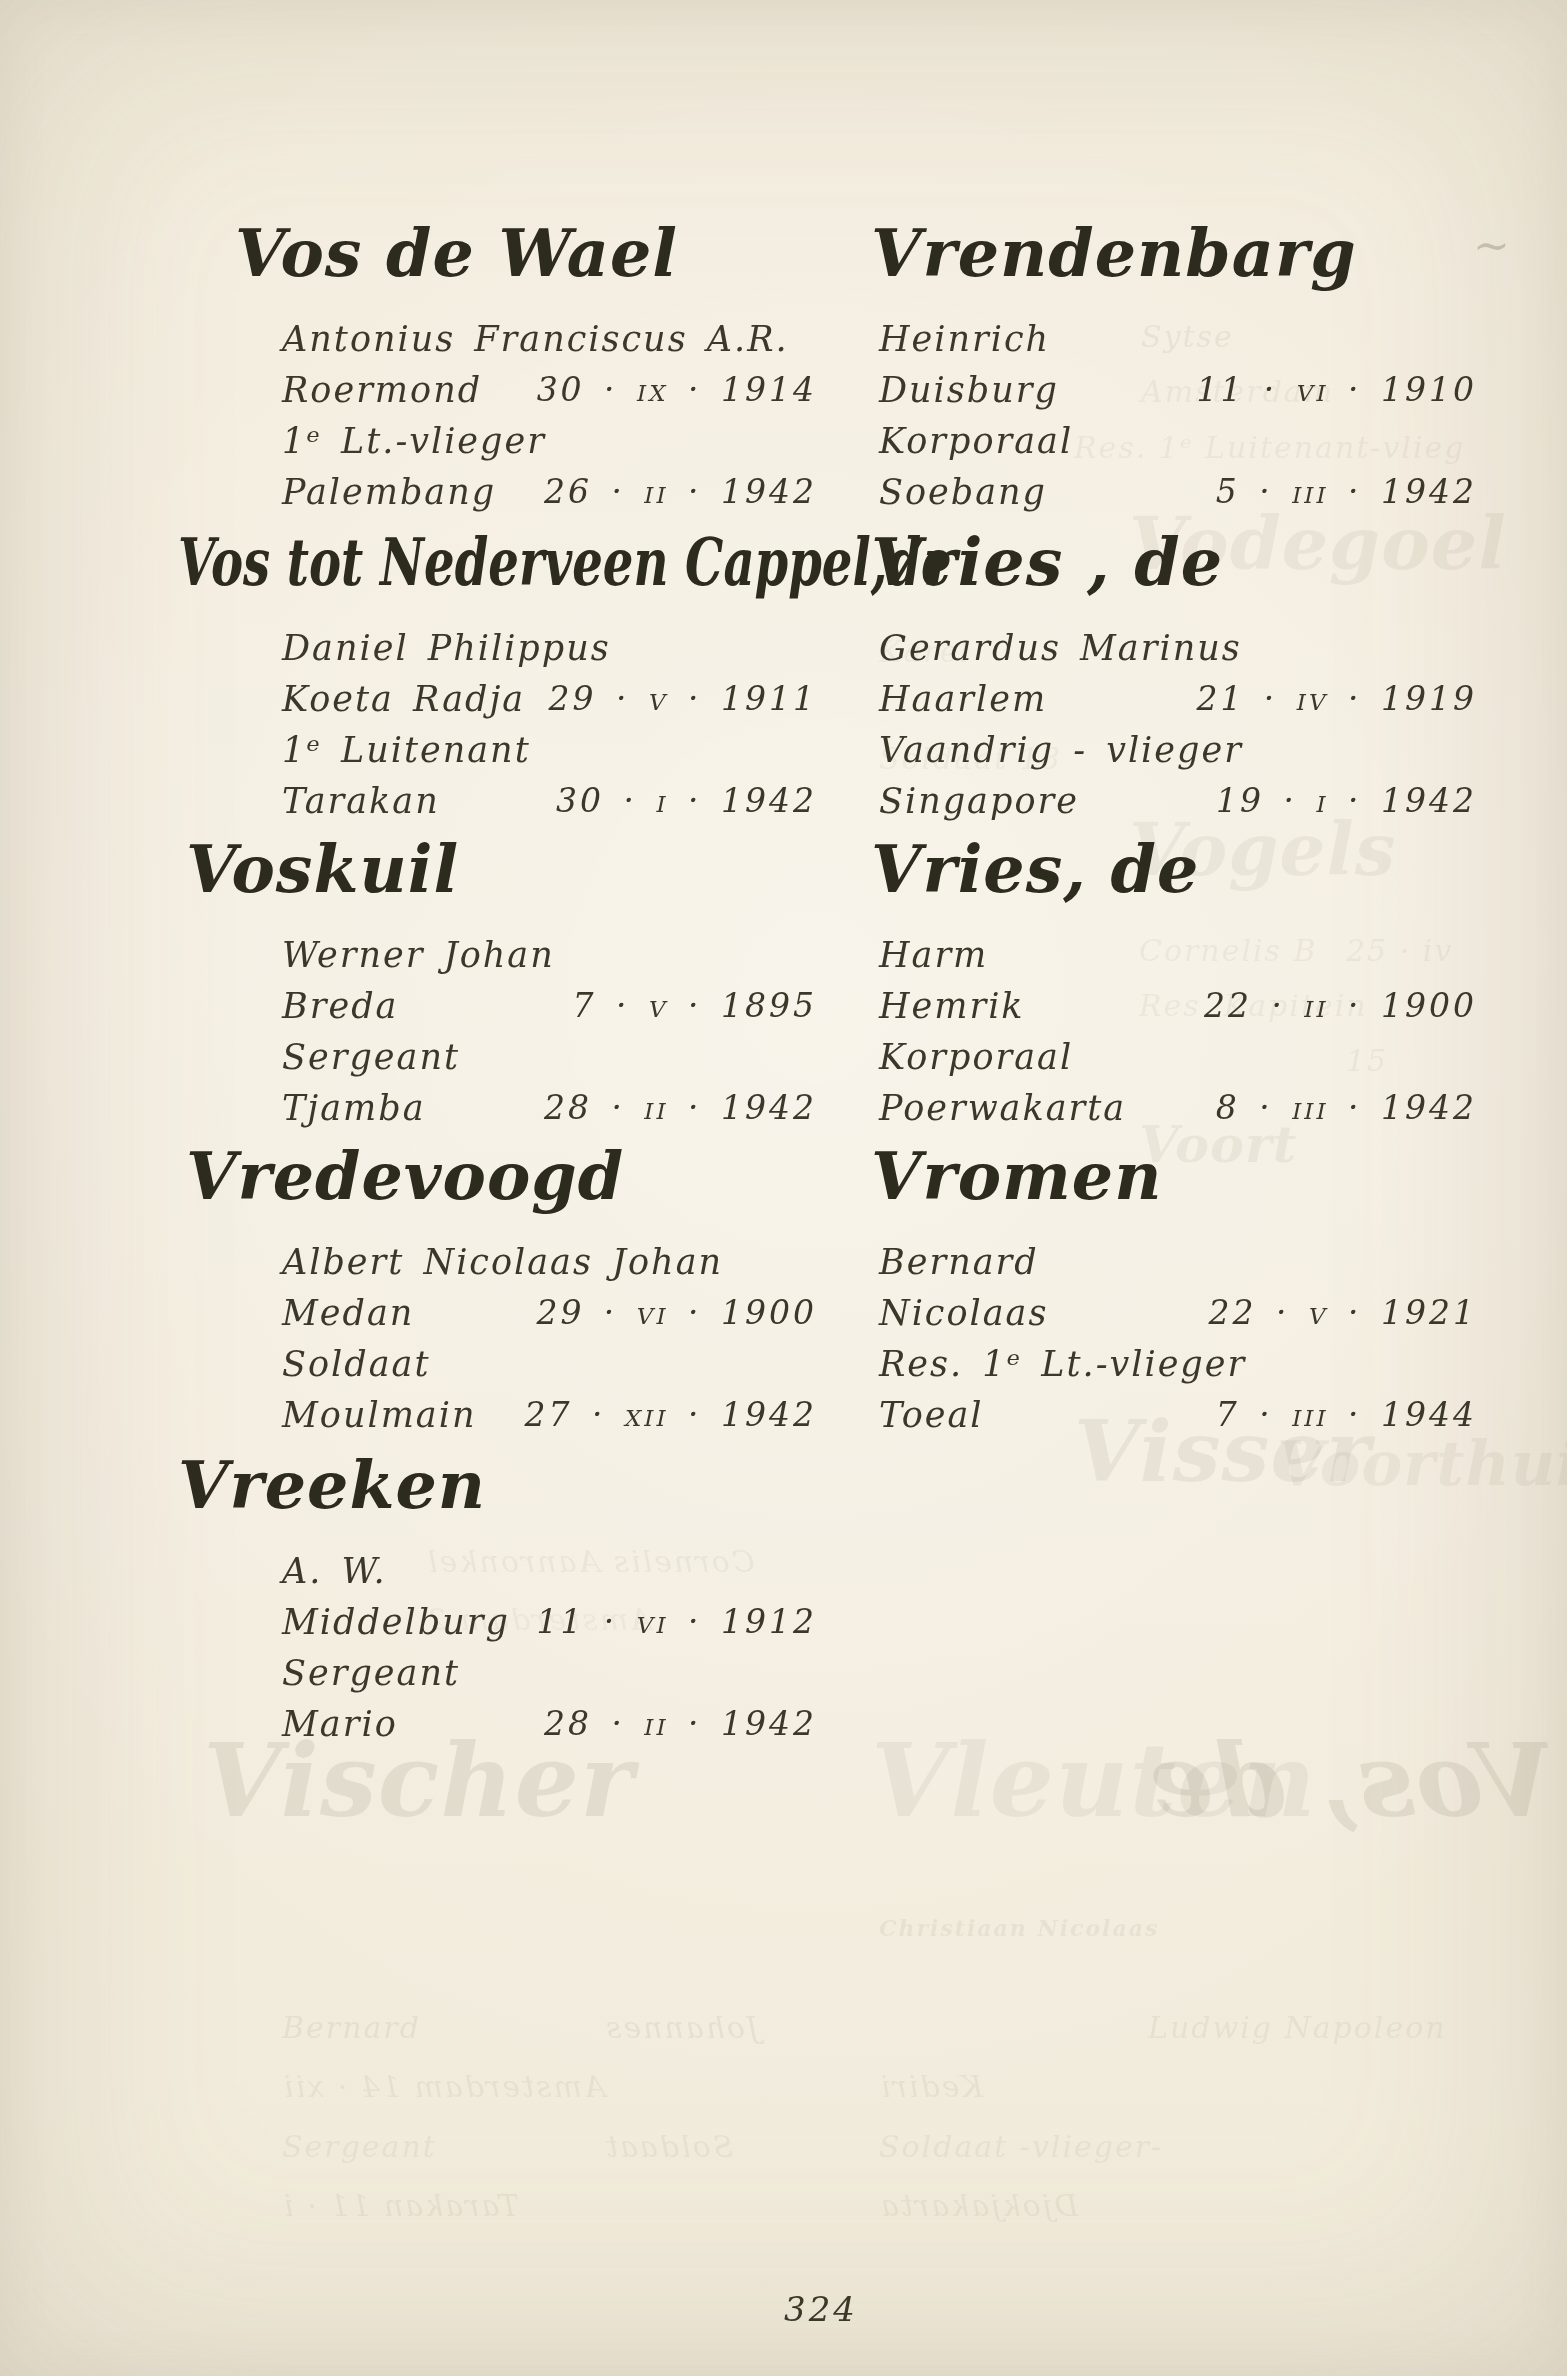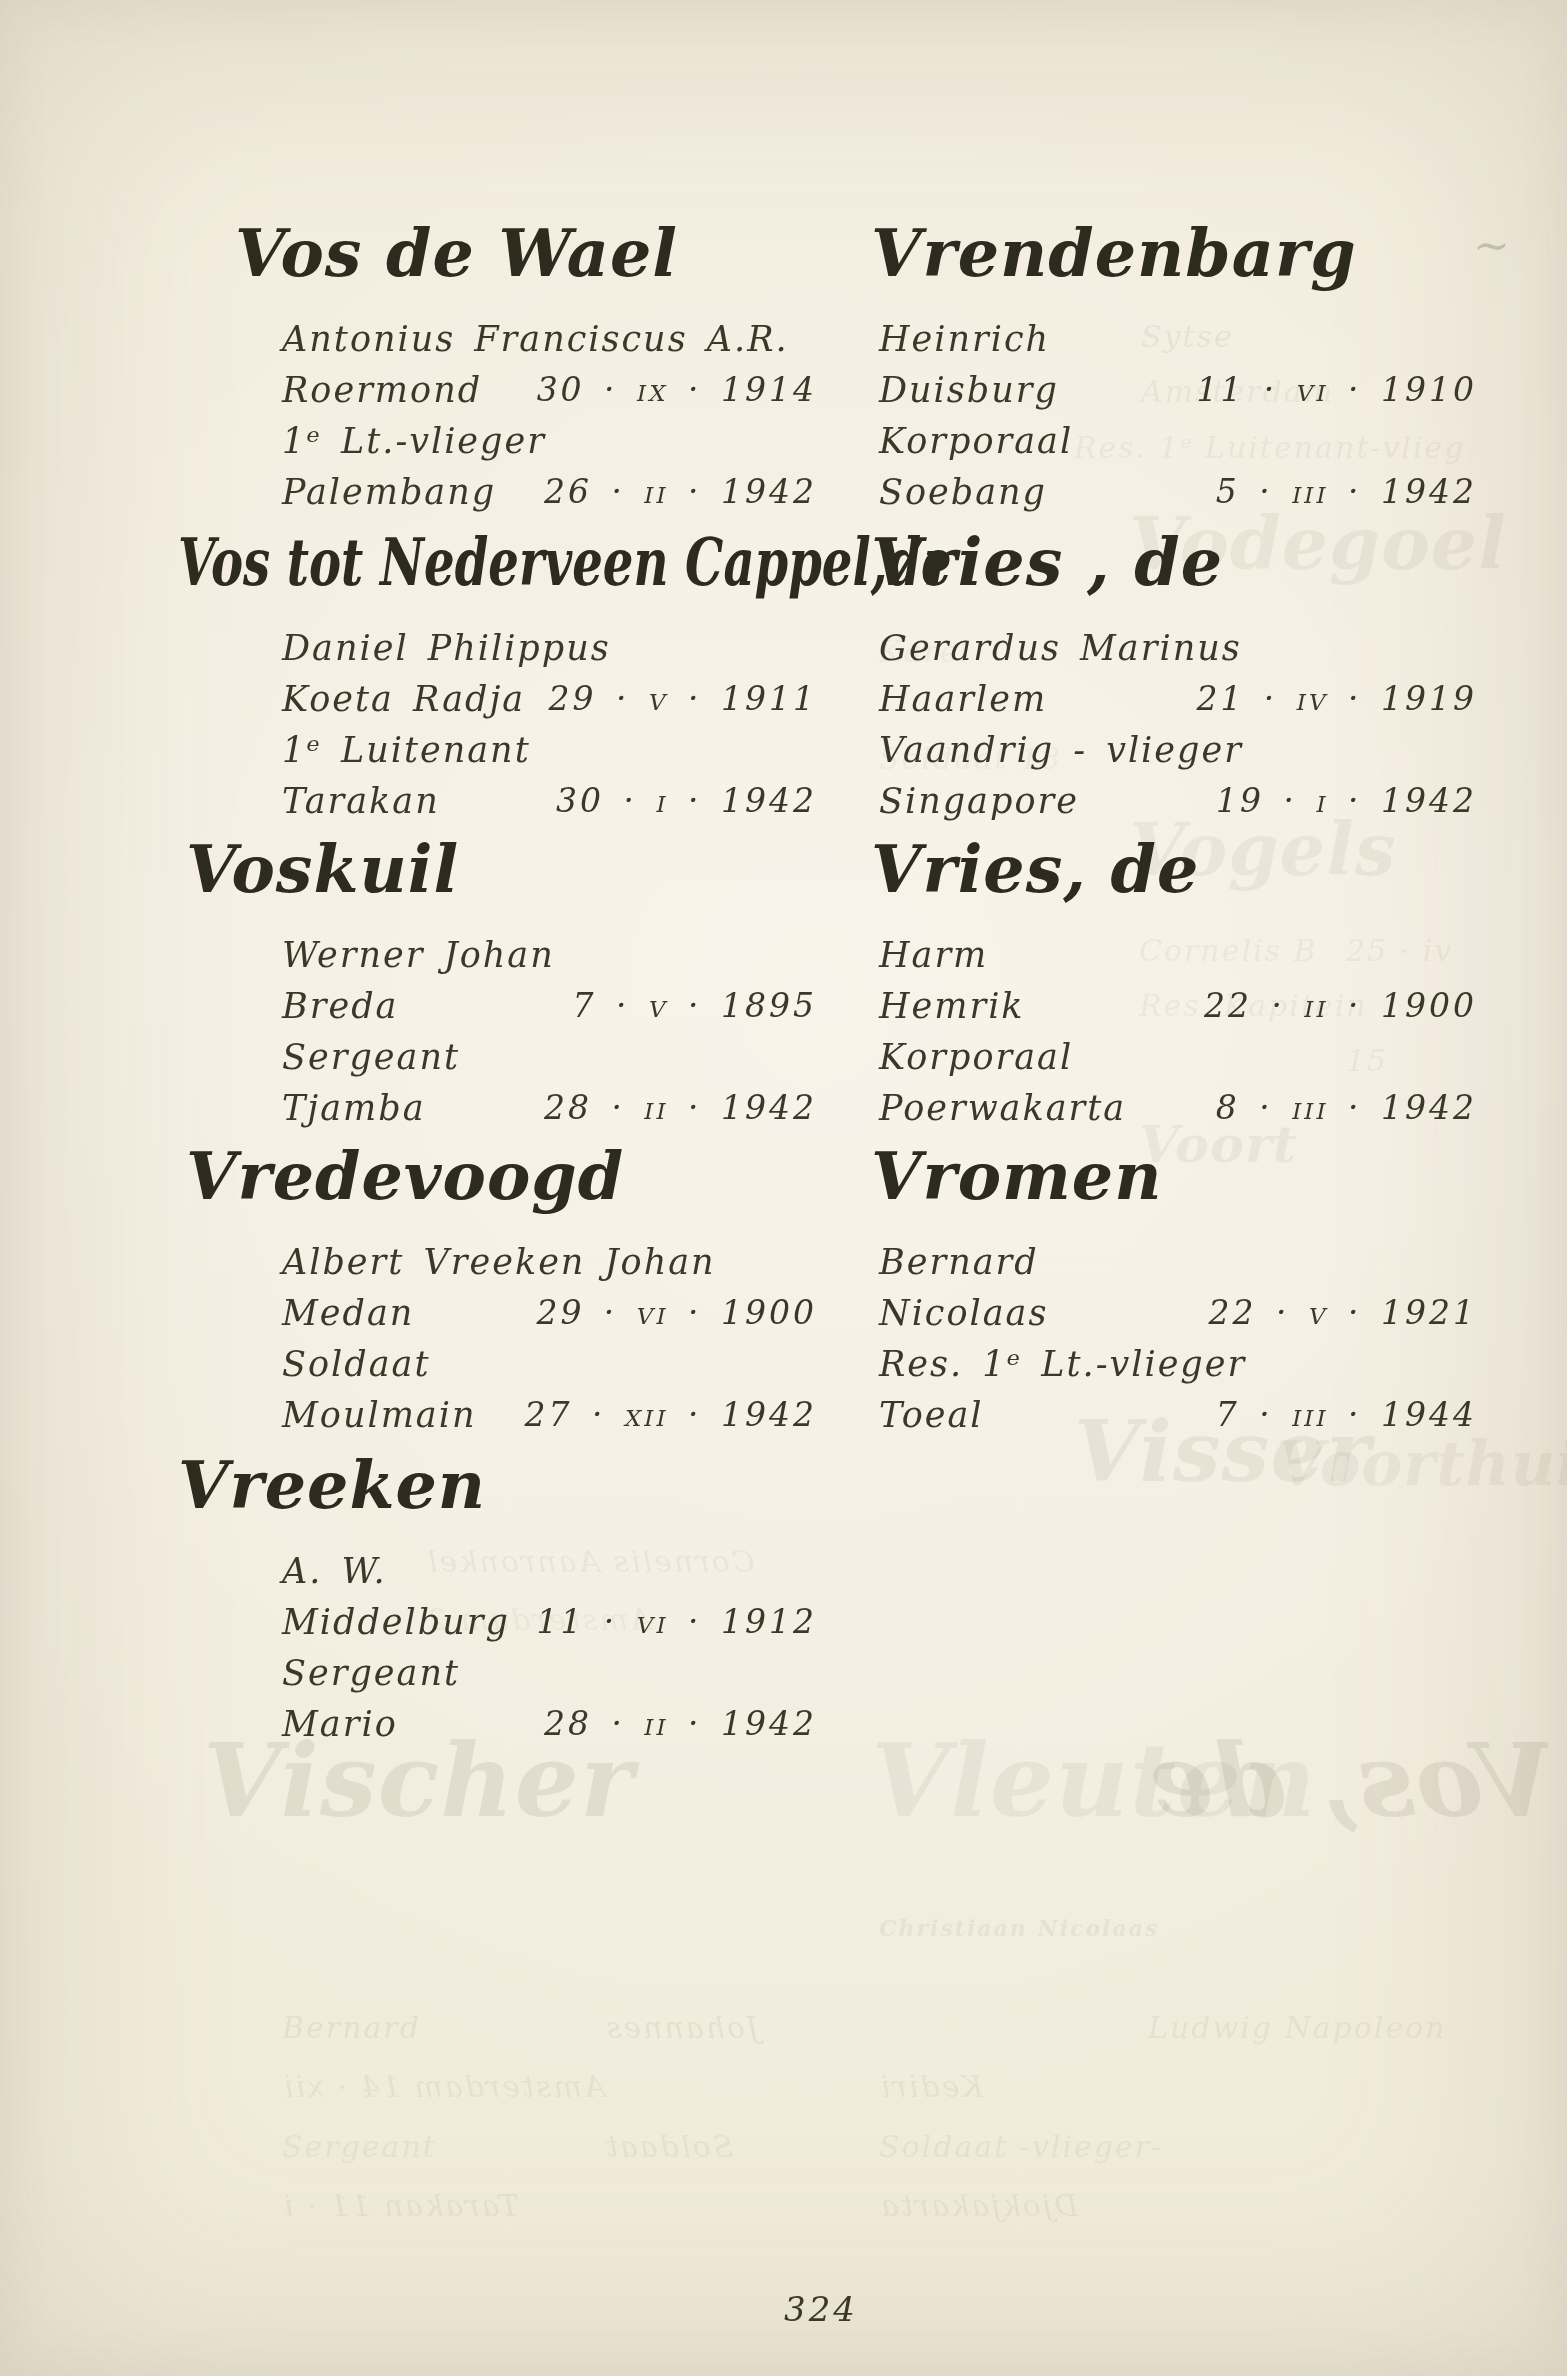--- a/index.html
+++ b/index.html
@@ -115,21 +115,21 @@
       <div class="line"><span>Werner Johan</span></div>
       <div class="line"><span>Breda</span><span class="date">7 · v · 1895</span></div>
       <div class="line"><span>Sergeant</span></div>
       <div class="line"><span>Tjamba</span><span class="date">28 · ii · 1942</span></div>
     </div>
   </div>
 
   <div class="entry" style="top:1121px;">
     <div class="ehead" style="margin-left:8px;">Vredevoogd</div>
     <div class="elines">
-      <div class="line"><span>Albert Vreeken Johan</span></div>
+      <div class="line"><span>Albert Nicolaas Johan</span></div>
       <div class="line"><span>Medan</span><span class="date">29 · vi · 1900</span></div>
       <div class="line"><span>Soldaat</span></div>
       <div class="line"><span>Moulmain</span><span class="date">27 · xii · 1942</span></div>
     </div>
   </div>
 
   <div class="entry" style="top:1430px;">
     <div class="ehead" style="">Vreeken</div>
     <div class="elines">
       <div class="line"><span>A. W.</span></div>

